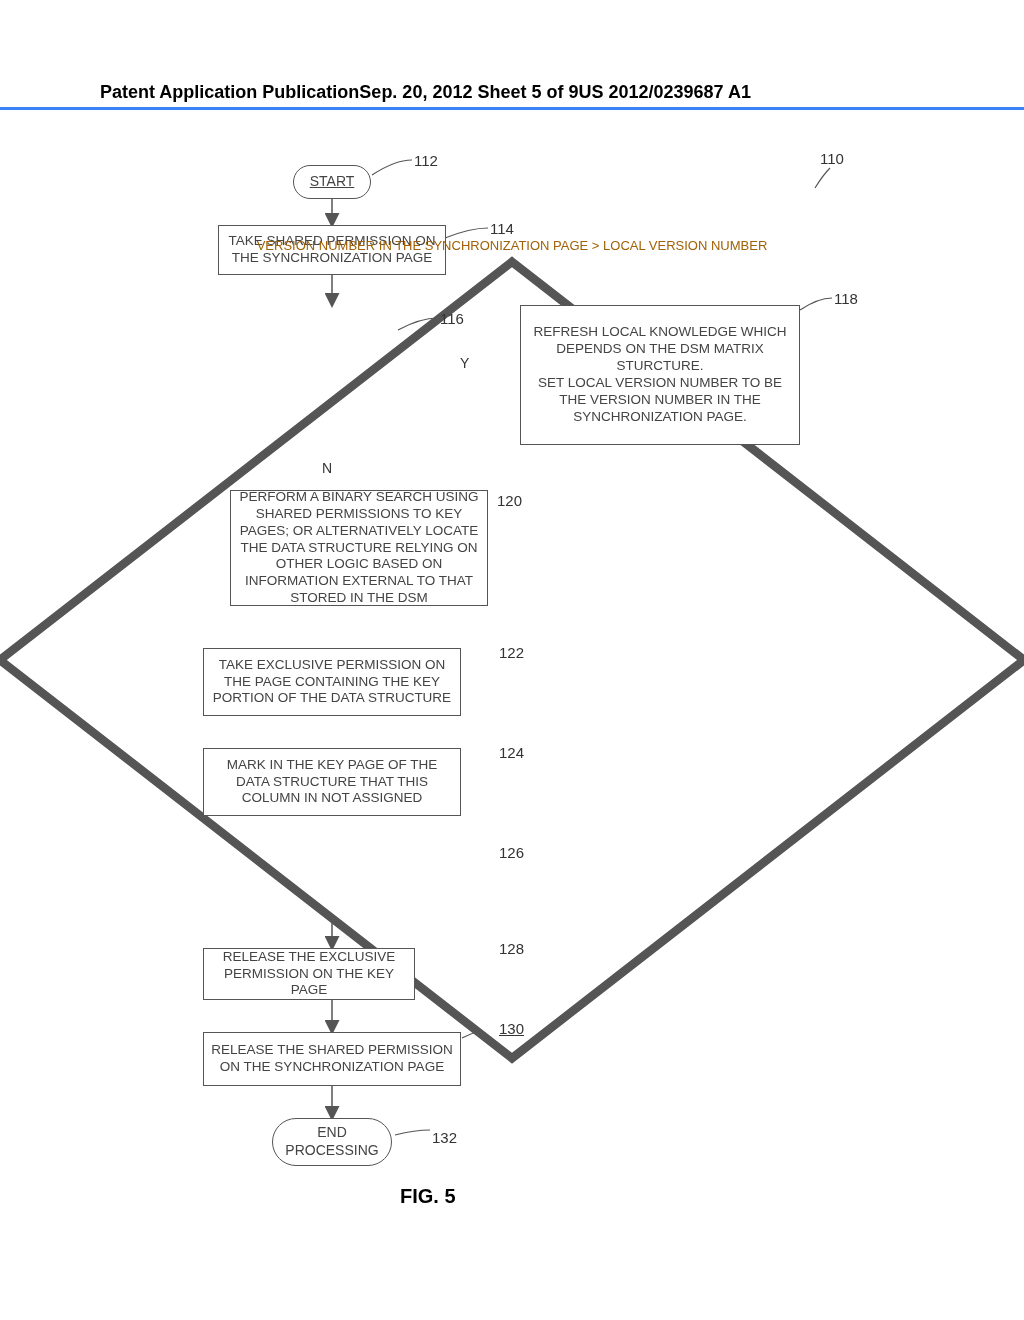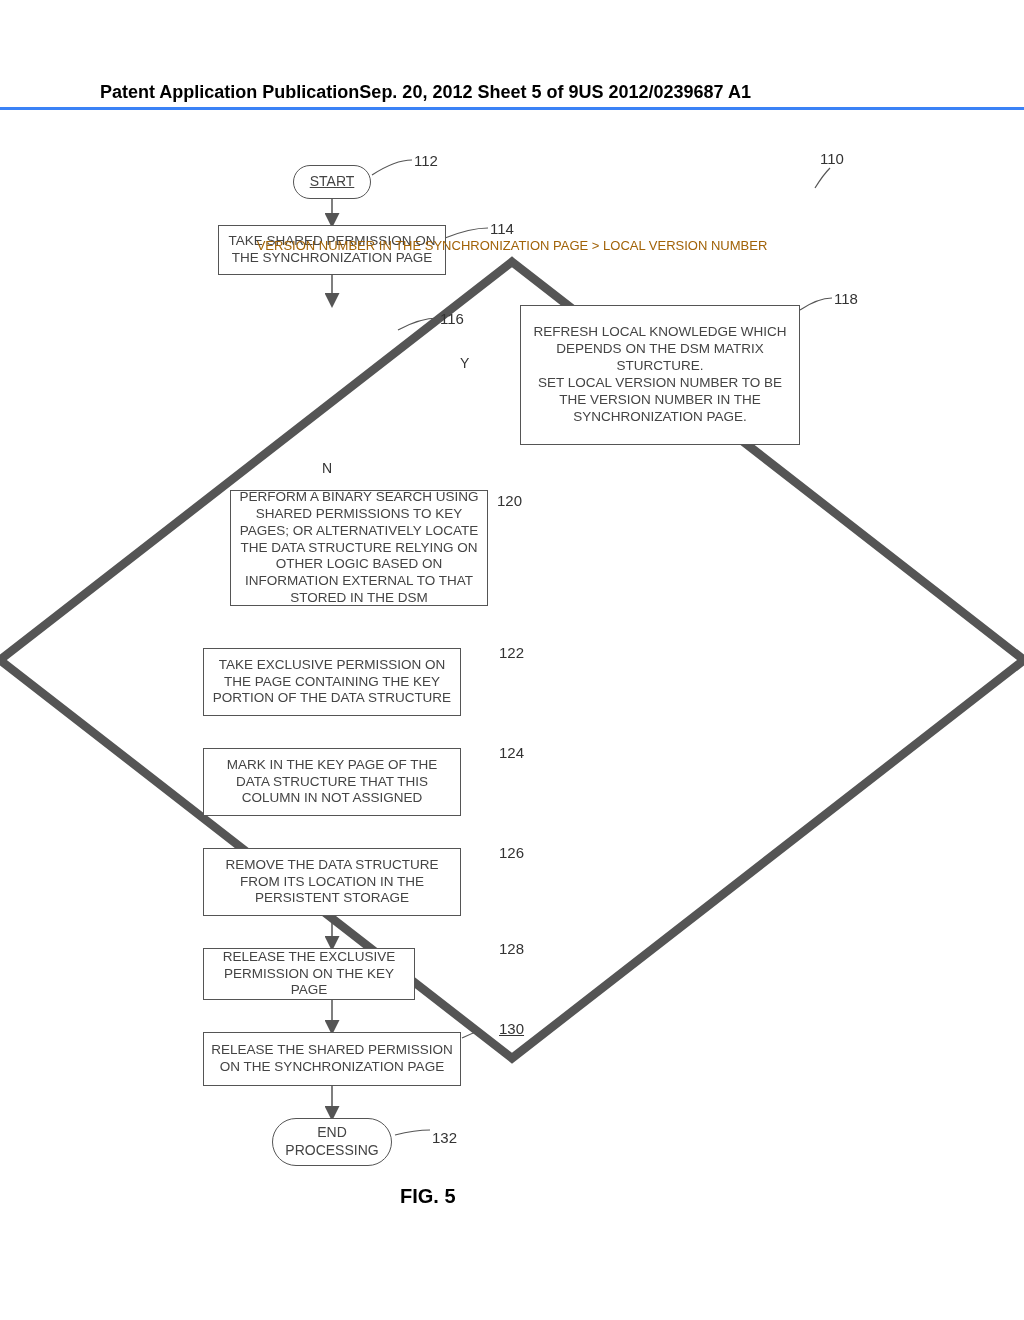--- a/index.html
+++ b/index.html
@@ -185,23 +185,20 @@
   <div class="node" style="left:203px; top:648px; width:258px; height:68px;">
     <span>TAKE EXCLUSIVE PERMISSION ON THE PAGE CONTAINING THE KEY PORTION OF THE DATA STRUCTURE</span>
   </div>
   <div class="ref" style="left:499px; top:644px;">122</div>
 
   <div class="node" style="left:203px; top:748px; width:258px; height:68px;">
     <span>MARK IN THE KEY PAGE OF THE DATA STRUCTURE THAT THIS COLUMN IN NOT ASSIGNED</span>
   </div>
   <div class="ref" style="left:499px; top:744px;">124</div>
 
-  <div class="node" style="left:203px; top:848px; width:258px; height:68px;">
-    <span>REMOVE THE DATA STRUCTURE FROM ITS LOCATION IN THE PERSISTENT STORAGE</span>
-  </div>
   <div class="ref" style="left:499px; top:844px;">126</div>
 
   <div class="node" style="left:203px; top:948px; width:212px; height:52px;">
     <span>RELEASE THE EXCLUSIVE PERMISSION ON THE KEY PAGE</span>
   </div>
   <div class="ref" style="left:499px; top:940px;">128</div>
 
   <div class="node" style="left:203px; top:1032px; width:258px; height:54px;">
     <span>RELEASE THE SHARED PERMISSION ON THE SYNCHRONIZATION PAGE</span>
   </div>

